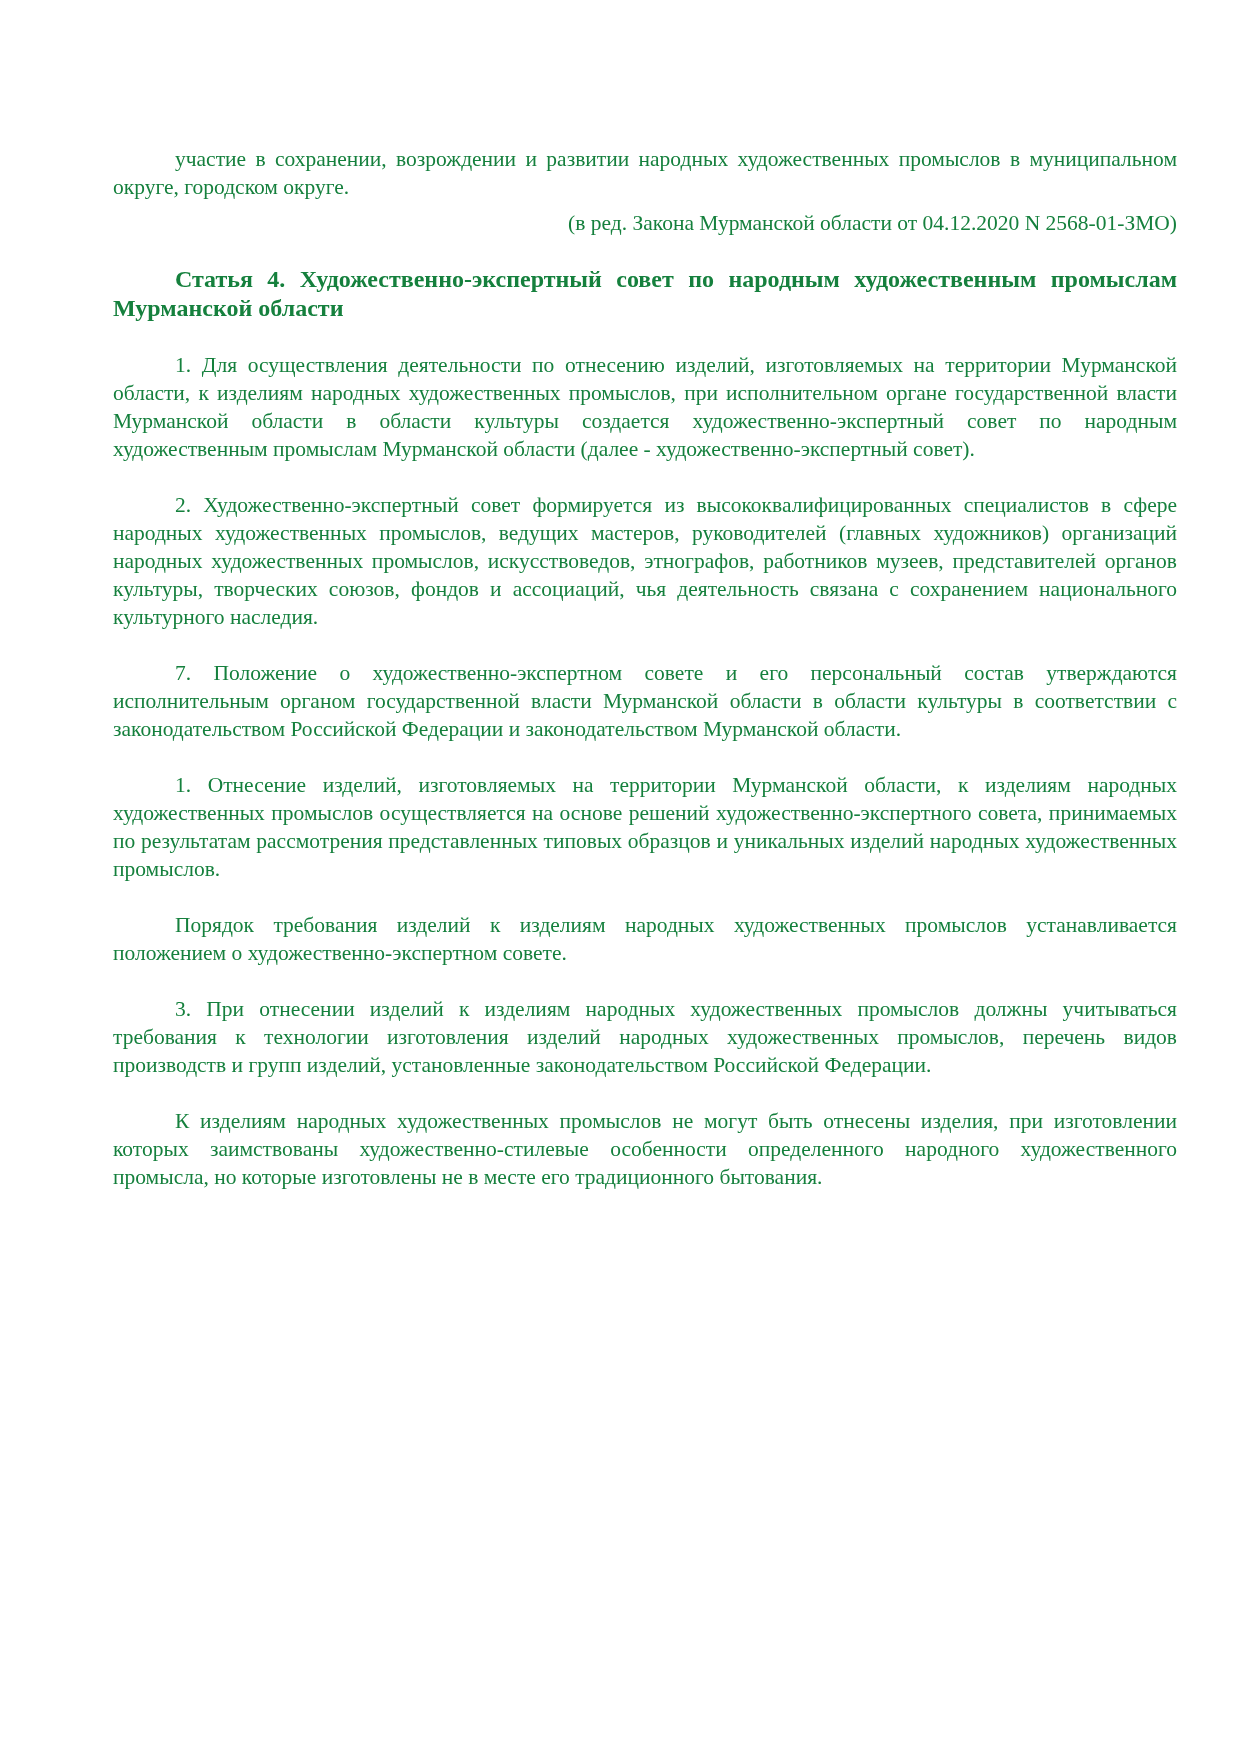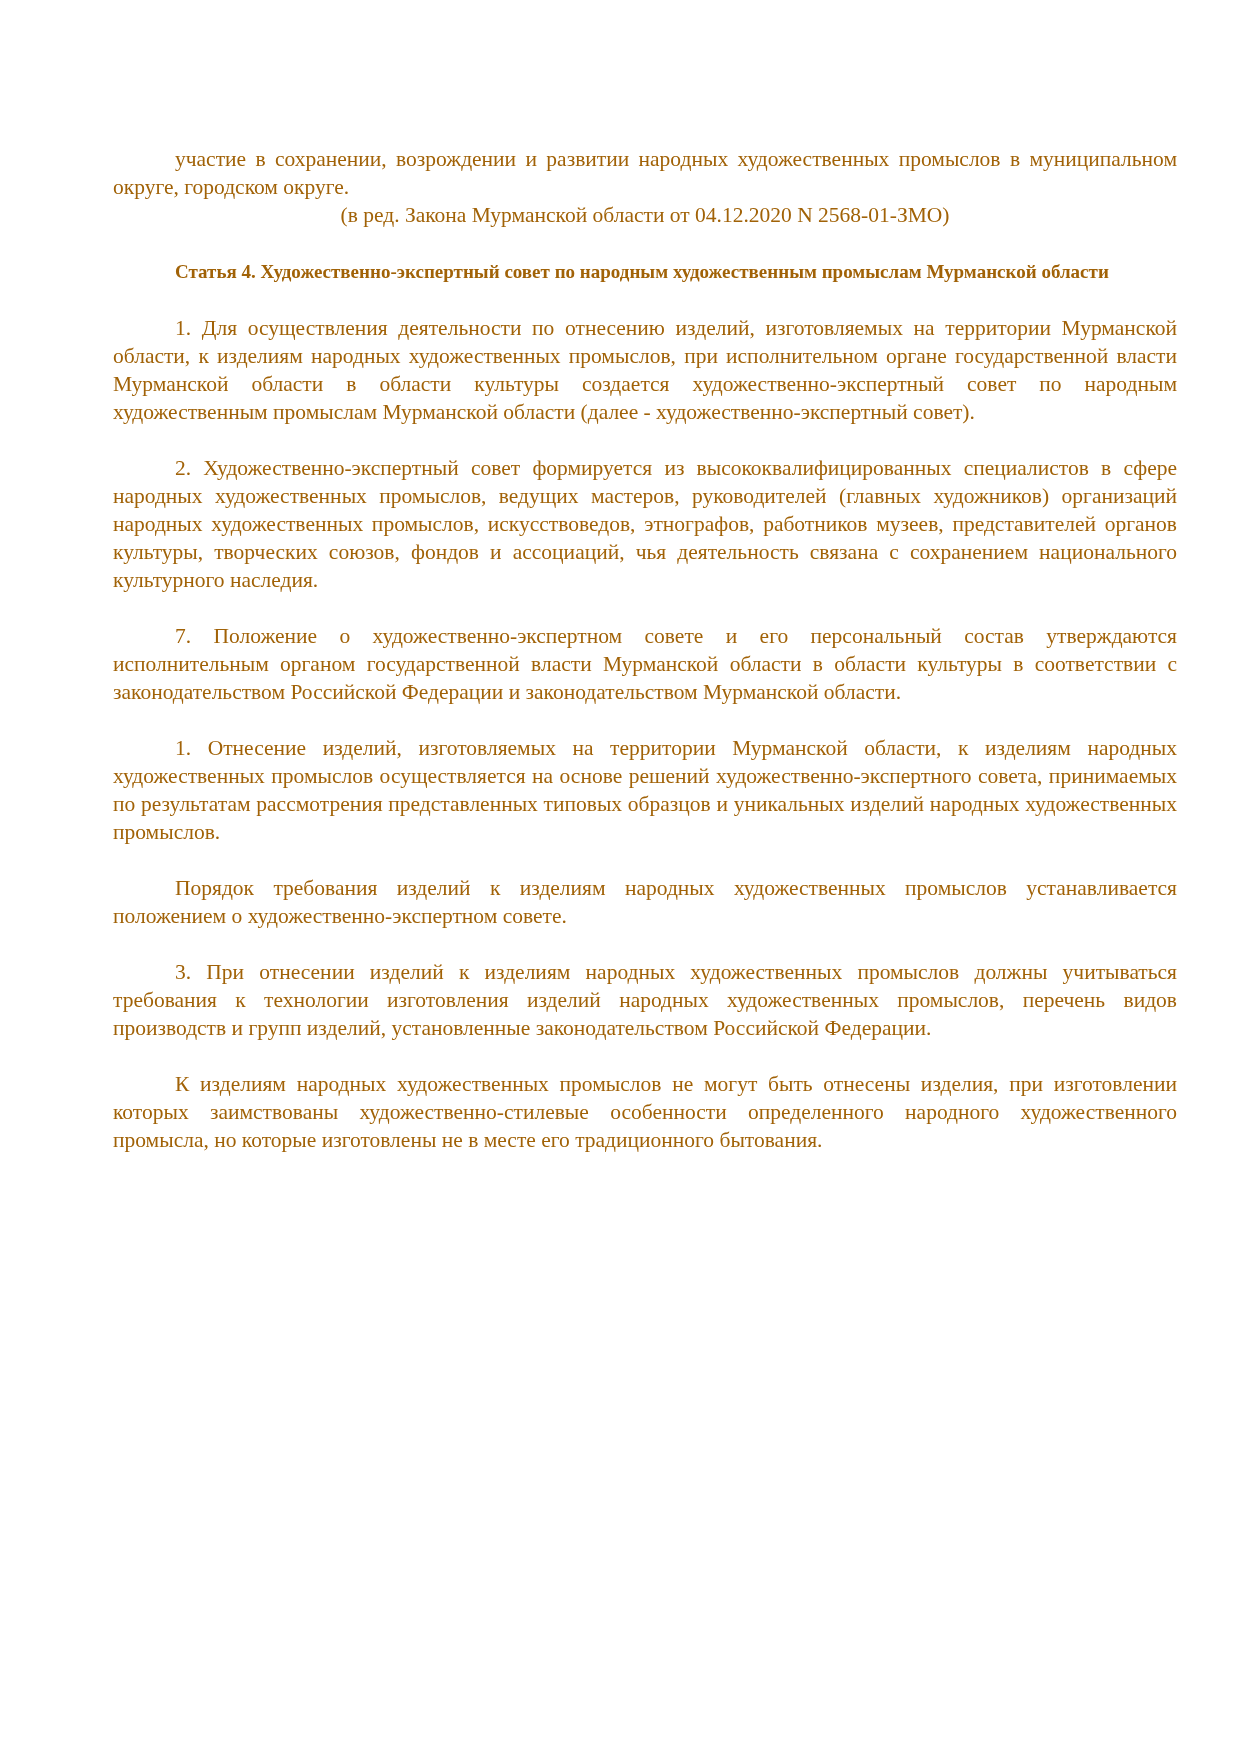--- a/index.html
+++ b/index.html
@@ -6,43 +6,43 @@
       margin: 0;
       padding: 0;
       background: #ffffff;
     }
     .page {
       position: relative;
       width: 1240px;
       height: 1754px;
       box-sizing: border-box;
       background: #ffffff;
-      color: #a16207;
+      color: #15803d;
       padding: 145px 63px 40px 113px;
       font-family: "Liberation Serif", "DejaVu Serif", serif;
       font-size: 21.5px;
       line-height: 28px;
       text-align: justify;
       overflow: hidden;
     }
     .para {
       margin: 0 0 28px 0;
       text-indent: 62px;
     }
     .heading {
       margin: 0 0 28px 0;
       text-indent: 62px;
       font-weight: bold;
-      font-size: 19px;
+      font-size: 24px;
       line-height: 29px;
     }
     .note {
-      margin: 0 0 28px 0;
+      margin: 8px 0 28px 0;
       text-indent: 0;
-      text-align: center;
+      text-align: right;
     }
     .tight {
       margin-bottom: 0;
     }
   </style>
 </head>
 <body>
 
 <div class="page">
 

